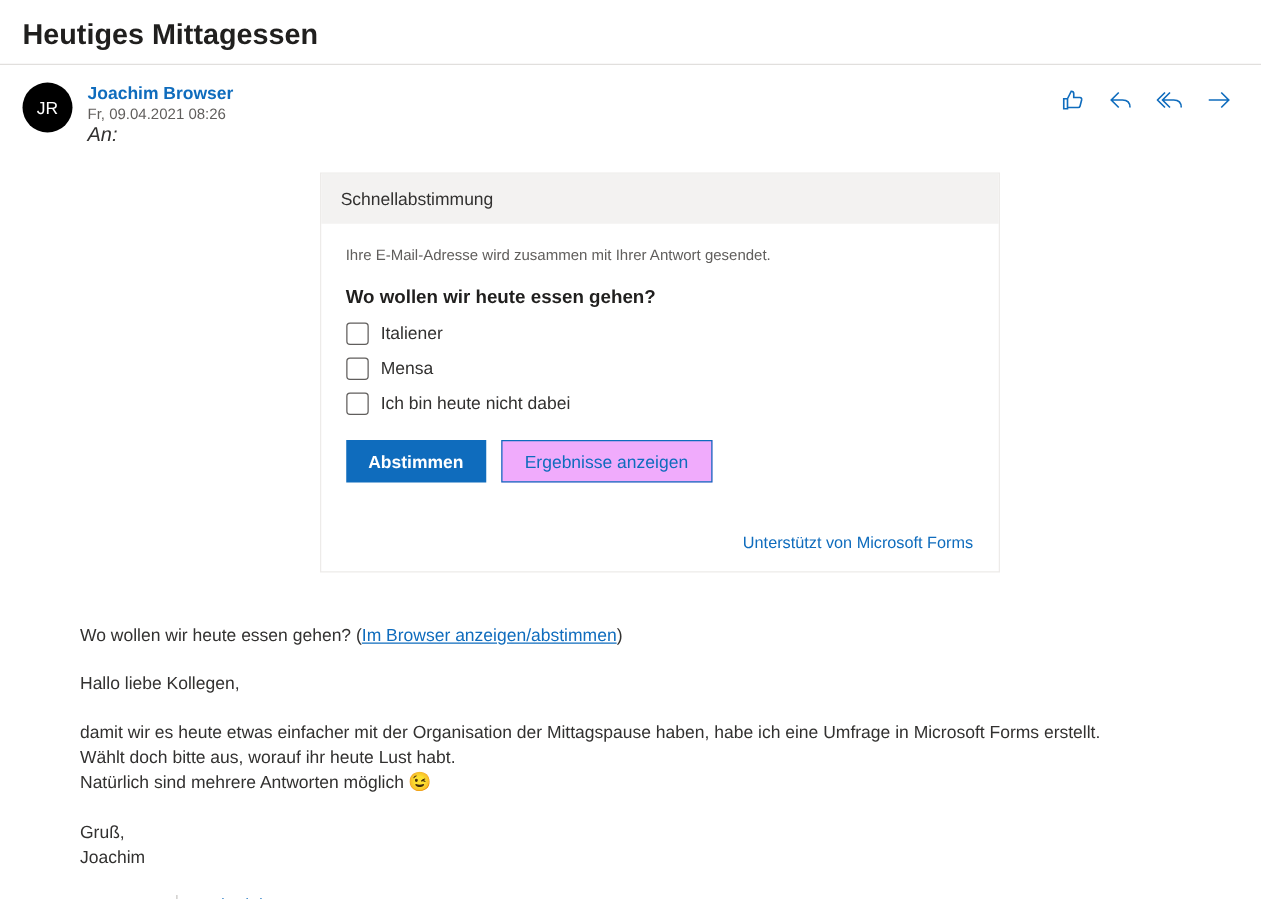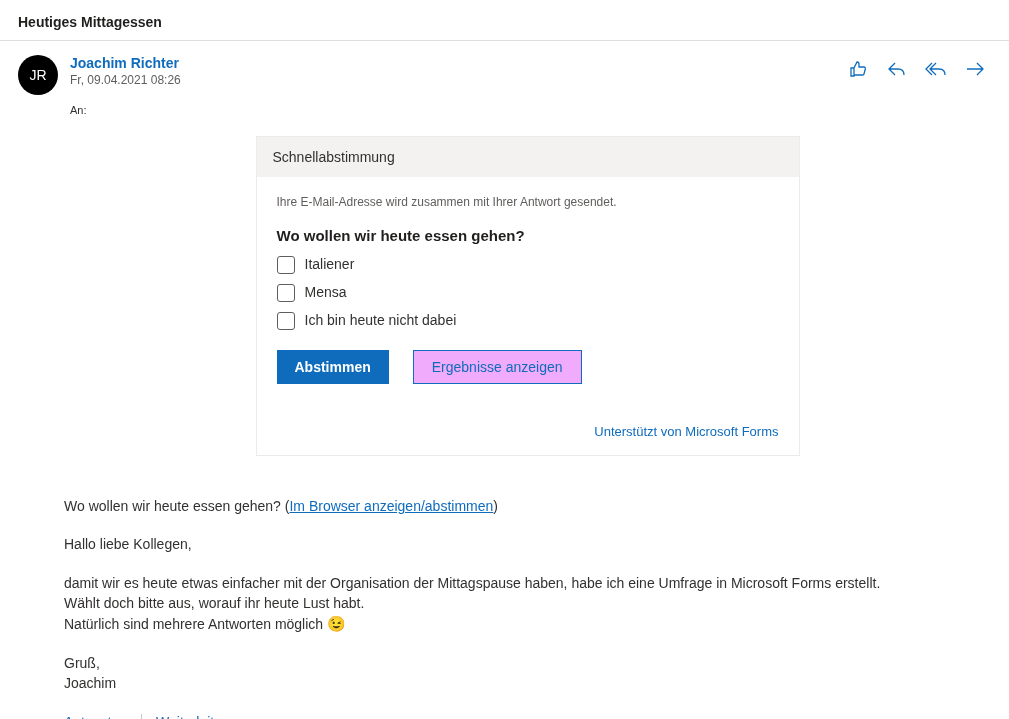--- a/index.html
+++ b/index.html
@@ -9,21 +9,21 @@
     font-size: 14px;
     color: #323130;
     background: #fff;
     width: 1009px;
   }
   .header {
     padding: 14px 18px 10px 18px;
     border-bottom: 1px solid #e1dfdd;
   }
   .subject {
-    font-size: 14px;
+    font-size: 23px;
     font-weight: 600;
     color: #201f1e;
   }
   .meta-row {
     display: flex;
     align-items: flex-start;
     padding: 14px 18px 0 18px;
   }
   .avatar {
     width: 40px;
@@ -47,22 +47,23 @@
     font-weight: 600;
     font-size: 14px;
   }
   .sender-date {
     color: #605e5c;
     font-size: 12px;
     margin-top: 2px;
   }
   .to-line {
     color: #323130;
-    font-size: 11px;
-    margin-top: 17px;
+    font-size: 16px;
+    margin-top: 2px;
+    font-style: italic;
   }
   .actions {
     display: flex;
     gap: 18px;
     align-items: center;
     padding-right: 6px;
     padding-top: 4px;
   }
   .action-icon {
     color: #0f6cbd;
@@ -113,21 +114,21 @@
     margin-right: 10px;
     flex-shrink: 0;
   }
   .poll-option-label {
     font-size: 14px;
     color: #323130;
   }
   .poll-buttons {
     margin-top: 20px;
     display: flex;
-    gap: 24px;
+    gap: 12px;
   }
   .btn-primary {
     background: #0f6cbd;
     color: #fff;
     border: none;
     padding: 8px 18px;
     font-size: 14px;
     font-weight: 600;
     cursor: pointer;
     font-family: inherit;
@@ -183,21 +184,21 @@
 </head>
 <body>
 
 <div class="header">
   <div class="subject">Heutiges Mittagessen</div>
 </div>
 
 <div class="meta-row">
   <div class="avatar">JR</div>
   <div class="sender-block">
-    <div class="sender-name">Joachim Richter</div>
+    <div class="sender-name">Joachim Browser</div>
     <div class="sender-date">Fr, 09.04.2021 08:26</div>
     <div class="to-line">An:</div>
   </div>
   <div class="actions">
     <span class="action-icon">
       <svg width="20" height="20" viewBox="0 0 20 20" fill="none" stroke="#0f6cbd" stroke-width="1.3">
         <path d="M2 9h3v8H2z M5 9l3-6c1 0 2 .5 2 2v3h5c1 0 1.5 1 1.3 2l-1.3 5c-.2.8-.8 1-1.5 1H5"></path>
       </svg>
     </span>
     <span class="action-icon">

